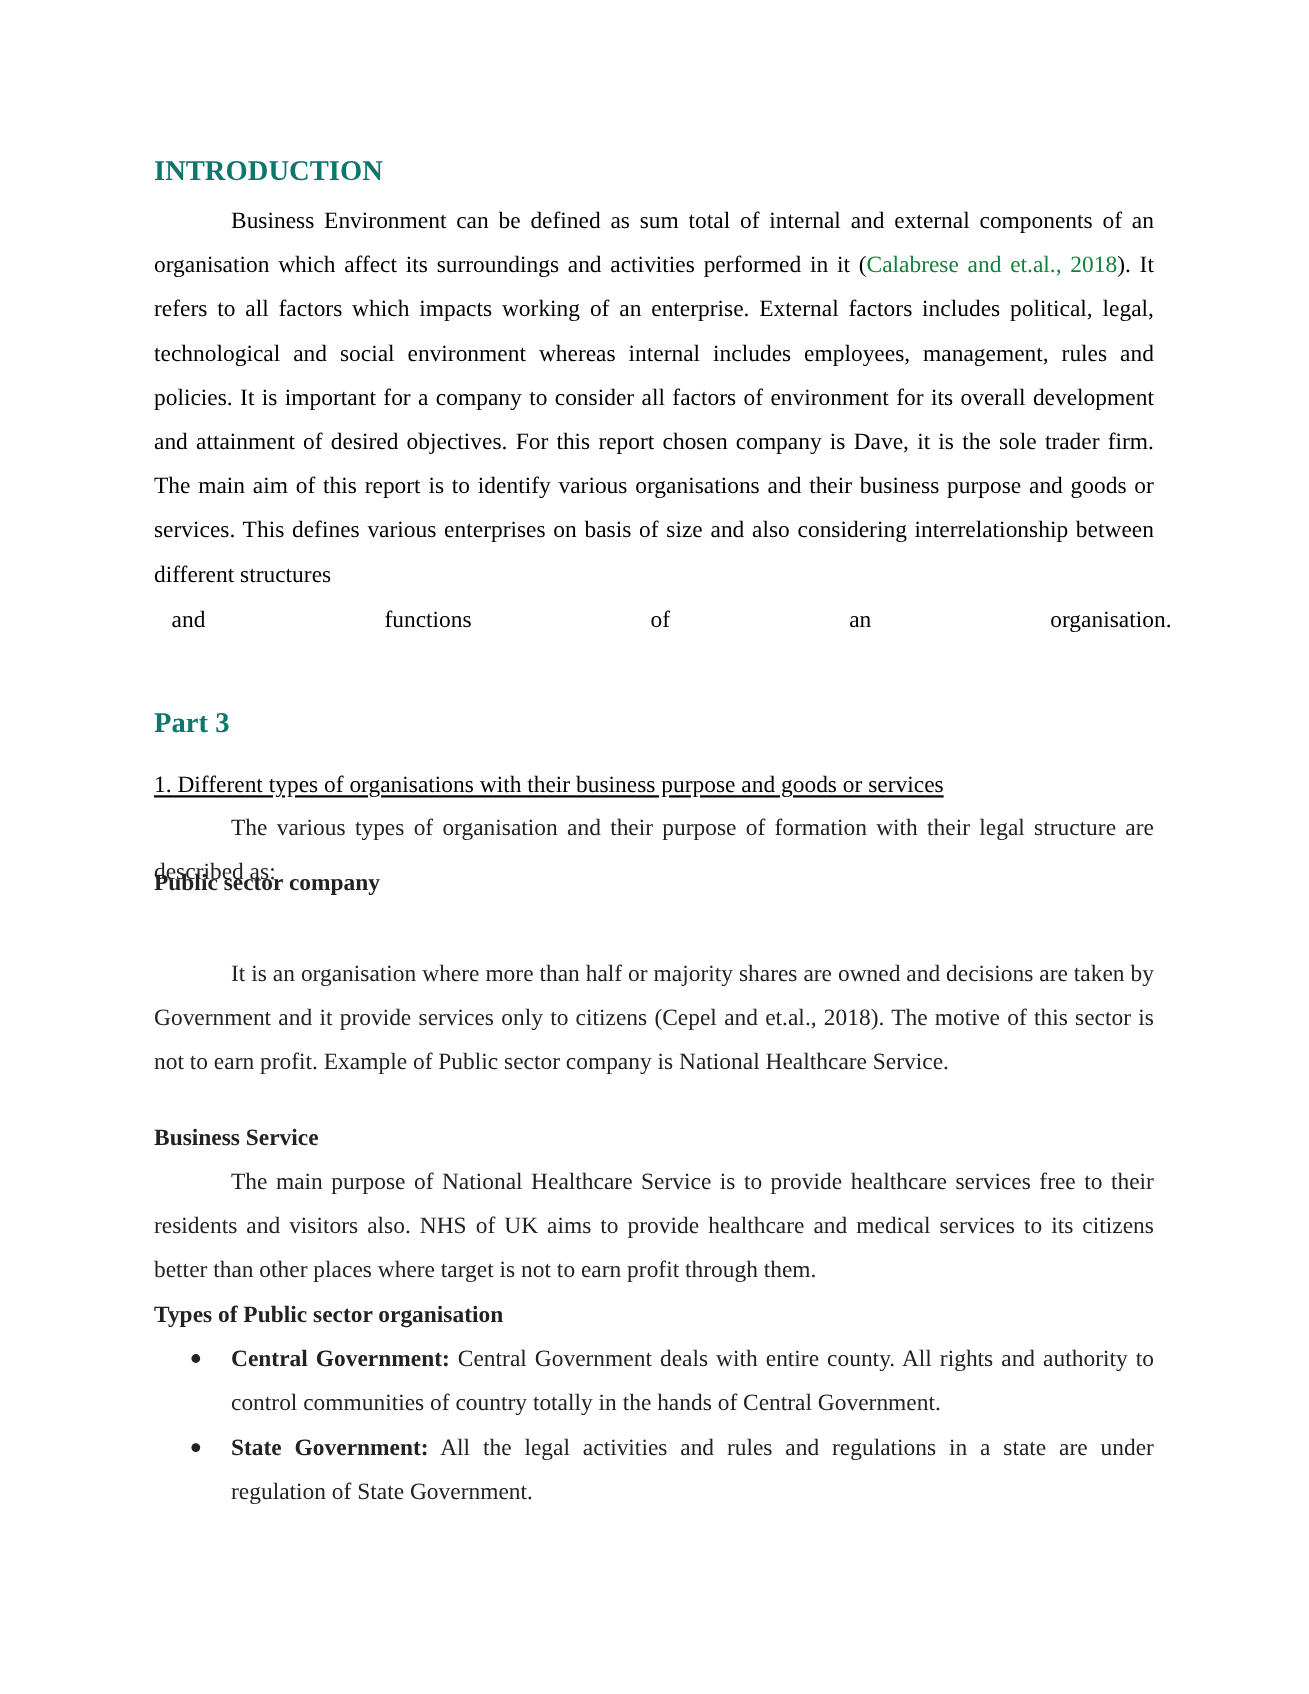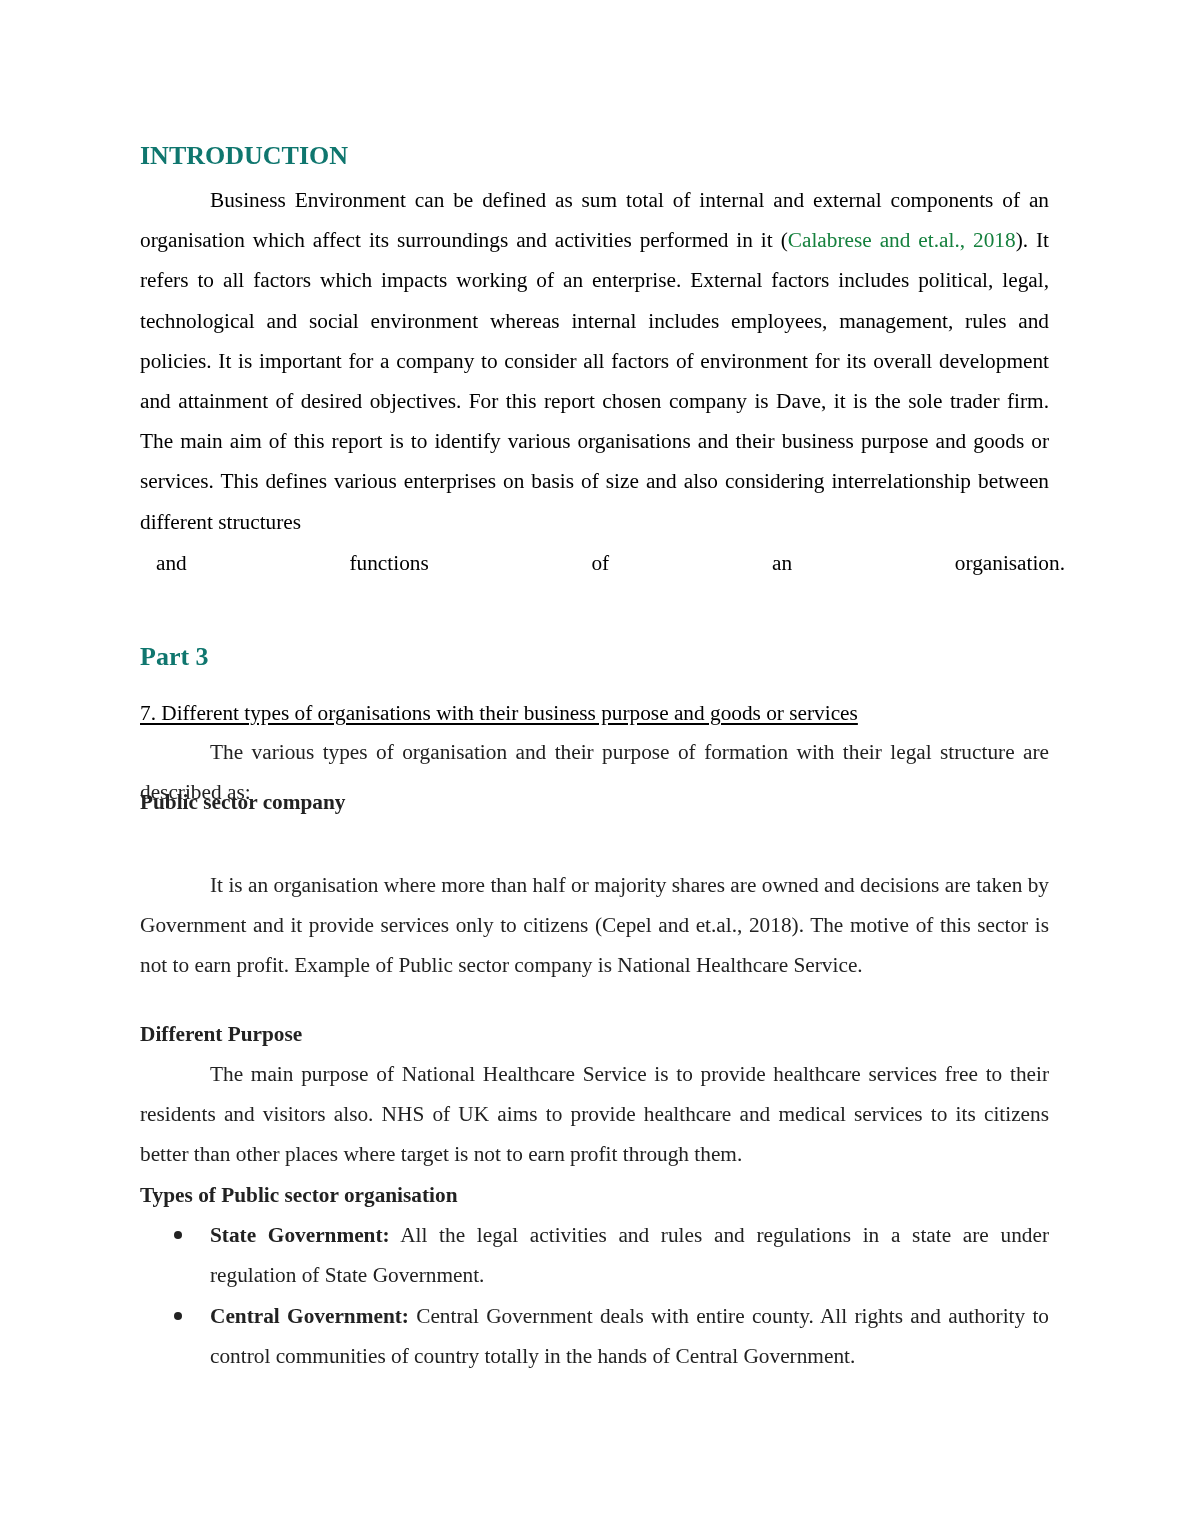--- a/index.html
+++ b/index.html
@@ -108,38 +108,38 @@
 <div class="page">
 
   <h1 class="h1" style="top:141px;">INTRODUCTION</h1>
 
   <p class="para" style="top:180px;"><span class="indent"></span><span>Business Environment can be defined as sum total of internal and external components of an organisation which affect its surroundings and activities performed in it (</span><span class="cite">Calabrese and et.al., 2018</span><span>). It refers to all factors which impacts working of an enterprise. External factors includes political, legal, technological and social environment whereas internal includes employees, management, rules and policies. It is important for a company to consider all factors of environment for its overall development and attainment of desired objectives. For this report chosen company is Dave, it is the sole trader firm. The main aim of this report is to identify various  organisations and their business purpose and goods or services. This defines various enterprises on basis of size and also considering interrelationship between different structures</span></p>
 
   <p class="para last-justify" style="top:543px;">and functions of an organisation.</p>
 
   <h2 class="h1" style="top:642px;">Part 3</h2>
 
-  <p class="underline-head" style="top:698px;">7. Different types of organisations with their business purpose and goods or services</p>
+  <p class="underline-head" style="top:698px;">1. Different types of organisations with their business purpose and goods or services</p>
 
   <p class="para gray" style="top:732px;"><span class="indent"></span><span>The various types of organisation and their purpose of formation with their legal structure are described as:</span></p>
 
   <p class="subhead gray" style="top:782px;">Public sector company</p>
 
   <p class="para gray" style="top:853px;margin-top:12px;"><span class="indent"></span><span>It is an organisation where more than half or majority shares are owned and decisions are taken by Government and it provide services only to citizens (Cepel and et.al., 2018). The motive of this sector is not to earn profit. Example of Public sector company is National Healthcare Service.</span></p>
 
-  <p class="subhead gray" style="top:1014px;">Different Purpose</p>
+  <p class="subhead gray" style="top:1014px;">Business Service</p>
 
   <p class="para gray" style="top:1054px;"><span class="indent"></span><span>The main purpose of National Healthcare Service is to provide healthcare services free to their residents and visitors also. NHS of UK aims to provide healthcare and medical services to its citizens better than other places where target is not to earn profit through them.</span></p>
 
   <p class="subhead gray" style="top:1175px;">Types of Public sector organisation</p>
 
   <ul class="bullet-list gray" style="top:1215px;">
     <li class="bullet-item">
       <span class="bullet-dot"></span>
-      <b>State Government:</b><span> All the legal activities and rules and regulations in a state are under regulation of State Government.</span>
+      <b>Central Government:</b><span> Central Government deals with entire county. All rights and authority to control communities of country totally in the hands of Central Government.</span>
     </li>
     <li class="bullet-item">
       <span class="bullet-dot"></span>
-      <b>Central Government:</b><span> Central Government deals with entire county. All rights and authority to control communities of country totally in the hands of Central Government.</span>
+      <b>State Government:</b><span> All the legal activities and rules and regulations in a state are under regulation of State Government.</span>
     </li>
   </ul>
 
 </div>
 
 </body></html>

